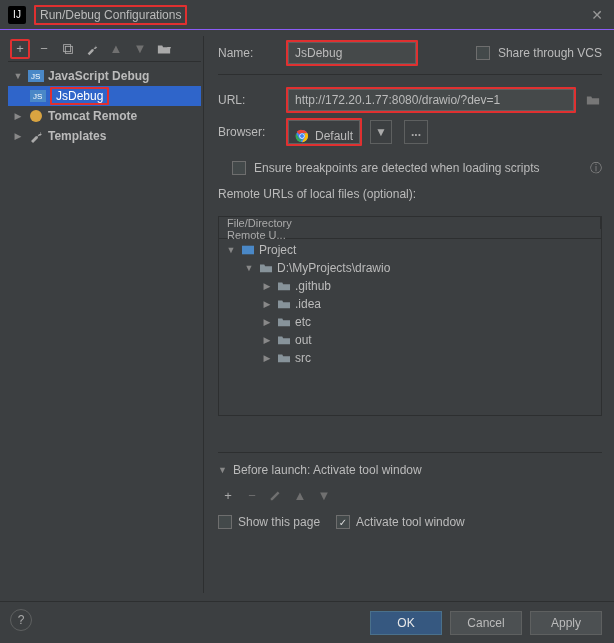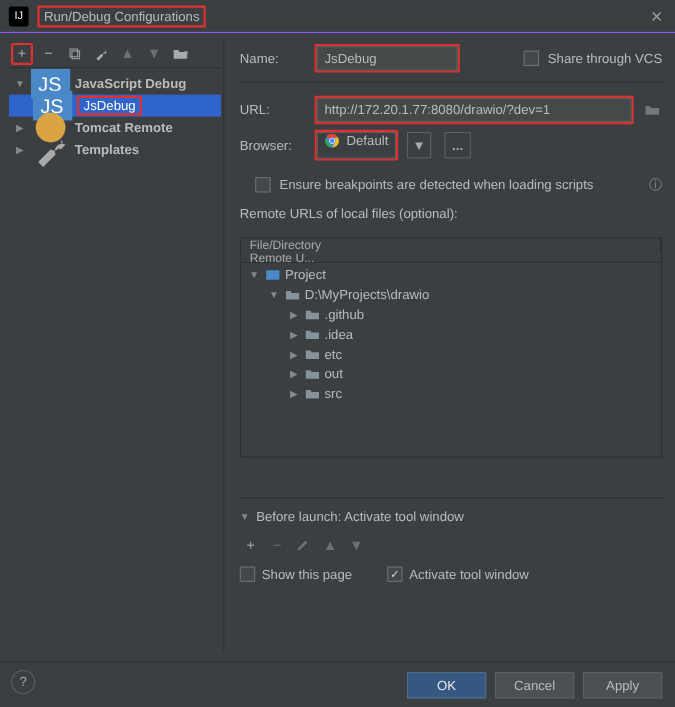--- a/index.html
+++ b/index.html
@@ -48,21 +48,21 @@
   }
   .tbtn svg { width:14px; height:14px; }
   .tree {
     flex:1; padding:4px 0; overflow:auto; font-size:12px;
   }
   .tree-row {
     display:flex; align-items:center; height:20px; padding-left:4px; gap:4px; cursor:pointer;
   }
   .tree-row.selected { background:#2f65ca; color:#fff; }
   .tree-arrow { width:12px; color:#888; font-size:9px; text-align:center; }
-  .tree-icon { width:36px; height:14px; display:flex; align-items:center; justify-content:flex-start; }
+  .tree-icon { width:16px; height:14px; display:flex; align-items:center; justify-content:flex-start; }
   .tree-label { white-space:nowrap; }
   .tree-row.bold .tree-label { font-weight:bold; }
 
   .right {
     flex:1; display:flex; flex-direction:column; padding:2px 4px 0 10px; min-height:0;
   }
   .form-row {
     display:flex; align-items:center; height:30px; gap:8px;
   }
   .form-label { width:60px; color:#bbb; text-align:left; }
@@ -70,21 +70,21 @@
     height:22px; background:#45494a; border:1px solid #5e6060; color:#bbb;
     padding: 0 6px; font-size:12px;
   }
   .checkbox {
     width:14px; height:14px; border:1px solid #6e6e6e; background:#43494a;
     display:inline-flex; align-items:center; justify-content:center; cursor:pointer;
     color:#ddd; font-size:10px;
   }
   .hr { height:1px; background:#2d2f30; margin:6px 0 10px 0; }
   .browser-box {
-    height:24px; border:1px solid #5e6060; background:#3c3f41; display:flex; align-items:flex-start;
+    height:24px; border:1px solid #5e6060; background:#3c3f41; display:flex; align-items:flex-end;
     padding:0 6px; gap:6px;
   }
   .chrome-icon { width:14px; height:14px; }
   .dropdown-btn {
     width:22px; height:24px; border:1px solid #5e6060; display:flex; align-items:center; justify-content:center;
     cursor:pointer; color:#aaa;
   }
   .more-btn {
     width:24px; height:24px; border:1px solid #5e6060; display:flex; align-items:center; justify-content:center;
     cursor:pointer; color:#aaa; margin-left:4px; font-weight:bold;
@@ -107,21 +107,21 @@
   .ft-arrow { width:12px; color:#888; font-size:9px; text-align:center; }
   .folder-icon { width:14px; height:12px; }
 
   .before-launch { margin-top:30px; }
   .bl-header { display:flex; align-items:center; gap:6px; cursor:pointer; }
   .bl-toolbar { display:flex; gap:4px; margin-top:8px; }
   .bl-box {
     height:48px; border:1px solid #2d2f30; margin-top:4px;
     display:flex; align-items:center; justify-content:center; color:#777; font-style:italic;
   }
-  .bottom-checks { display:flex; gap:32px; margin-top:10px; align-items:center; }
+  .bottom-checks { display:flex; gap:16px; margin-top:10px; align-items:center; }
 
   .help-btn {
     width:22px; height:22px; border:1px solid #5e6060; border-radius:11px;
     display:flex; align-items:center; justify-content:center; color:#aaa; cursor:pointer;
     position:absolute; left:10px; bottom:12px;
   }
   .footer {
     height:42px; border-top:1px solid #2d2f30; display:flex; align-items:center;
     justify-content:flex-end; gap:8px; padding:0 12px; position:relative;
   }

